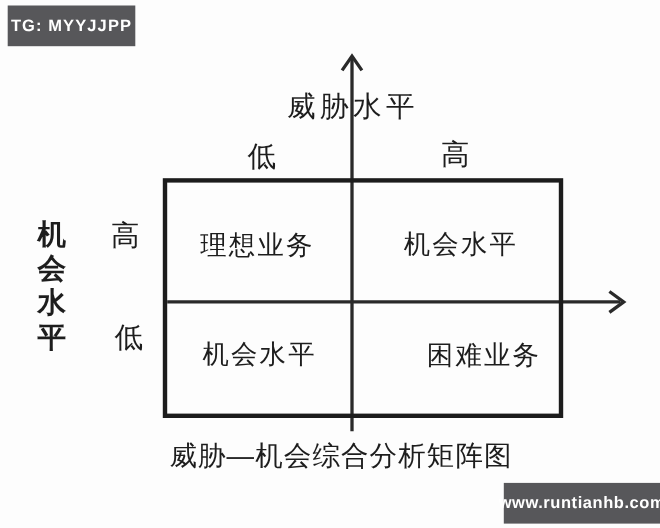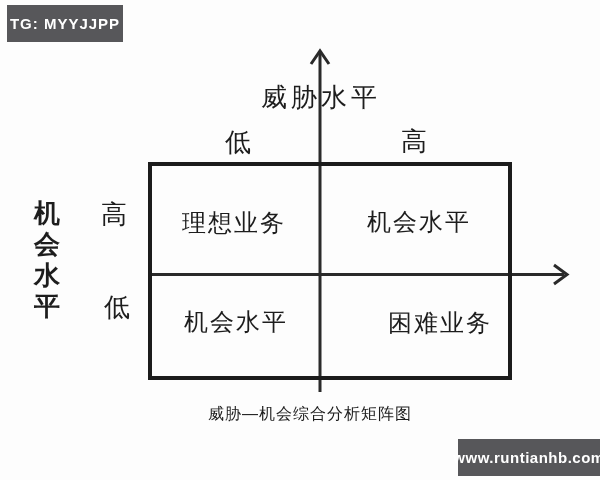--- a/index.html
+++ b/index.html
@@ -89,21 +89,21 @@
     font-size: 24px;
     letter-spacing: 2px;
     font-weight: 400;
   }
   #quadrant-top-left     { left: 234px; top: 223px; }
   #quadrant-top-right    { left: 419px; top: 222px; }
   #quadrant-bottom-left  { left: 236px; top: 322px; }
   #quadrant-bottom-right { left: 440px; top: 323px; }
   #caption {
     left: 310px; top: 414px;
-    font-size: 16px;
+    font-size: 25px;
     letter-spacing: 1px;
     font-weight: 500;
   }
 </style>
 </head>
 <body>
 
 <div id="stage">
 
   <div id="badge-top-left" class="badge">TG: MYYJJPP</div>

